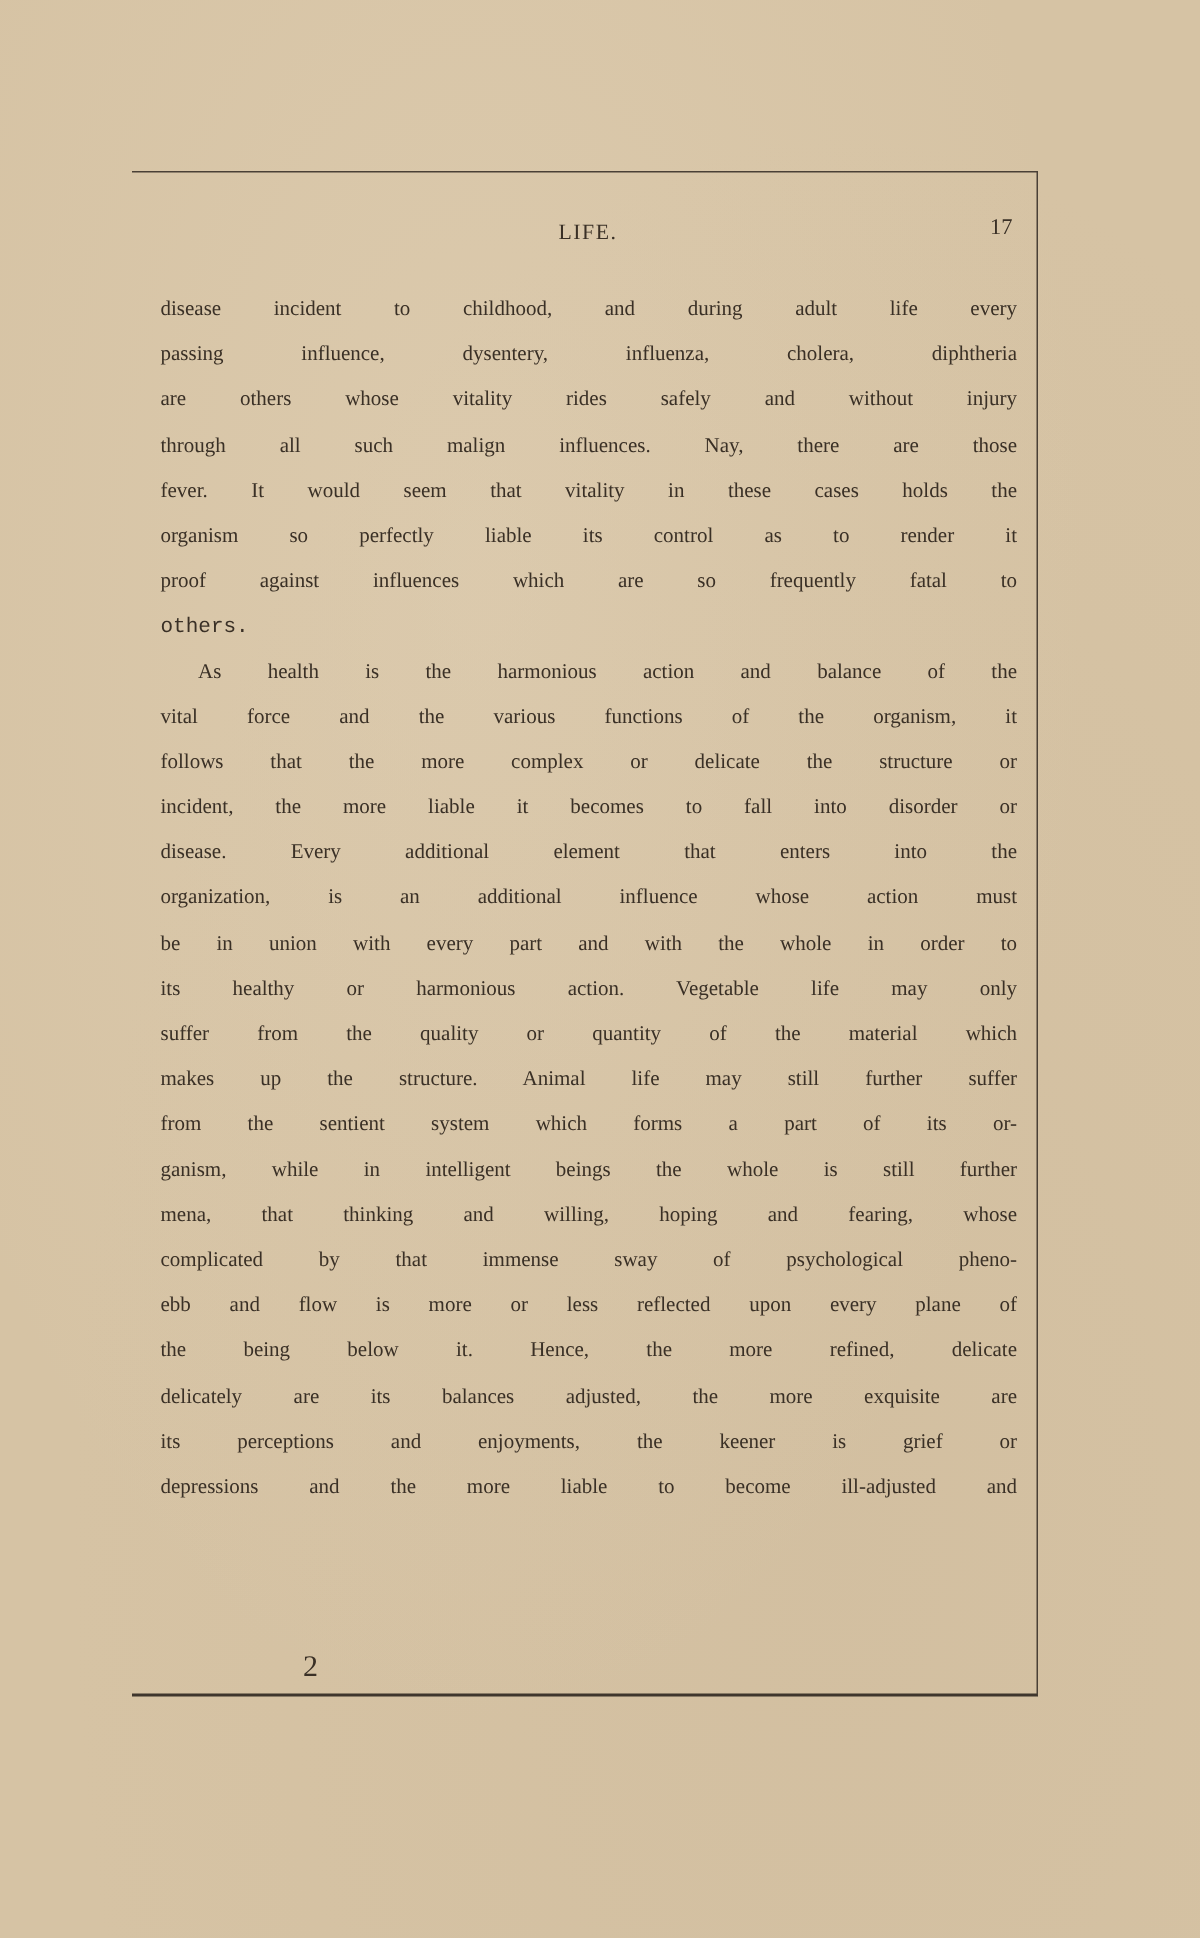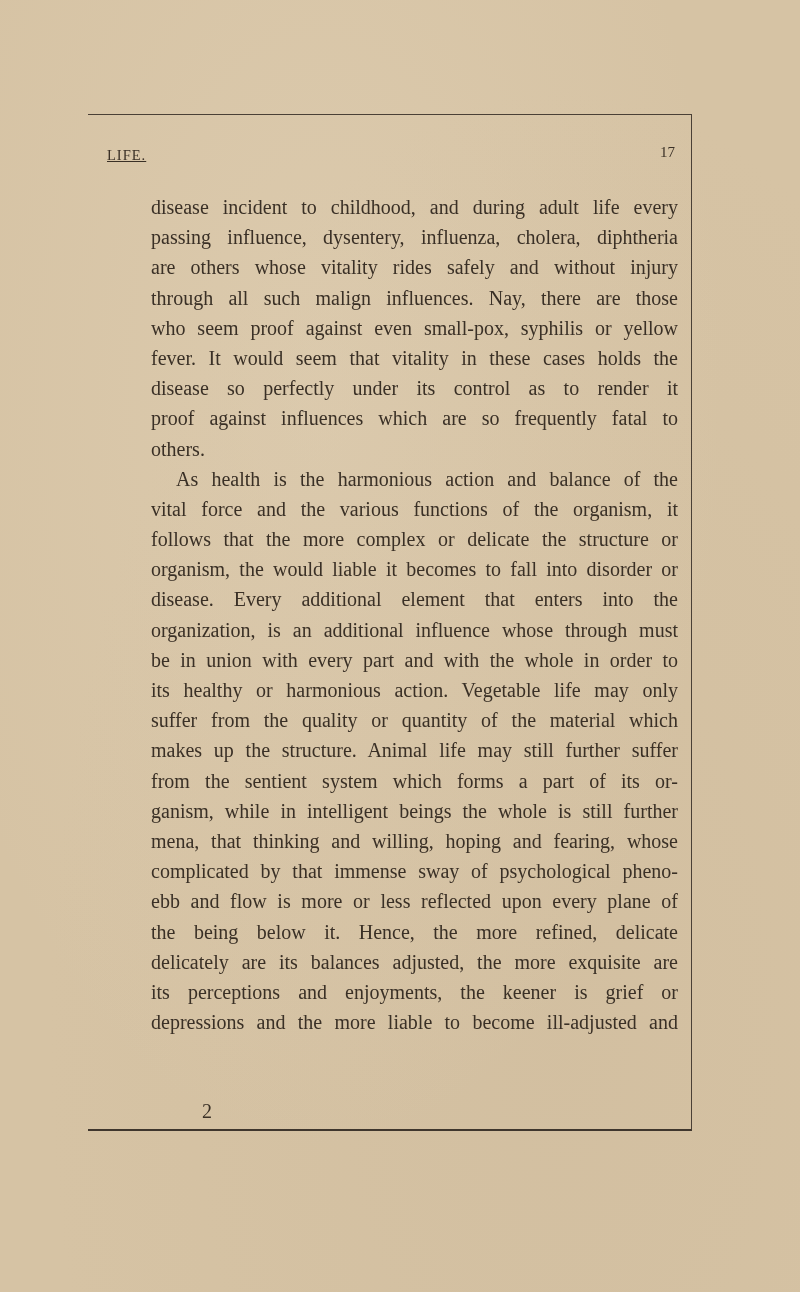--- a/index.html
+++ b/index.html
@@ -37,50 +37,50 @@
       position: absolute;
       left: 107px;
       top: 145px;
       width: 570px;
       height: 26px;
     }
     .running-title {
       position: absolute;
       left: 0;
       right: 0;
+      text-align: center;
       font-size: 14.5px;
       letter-spacing: 1px;
       top: 2px;
-      text-decoration: underline;
     }
     .page-number {
       position: absolute;
       right: 2px;
       top: -1px;
       font-size: 15px;
     }
     .body-text {
       position: absolute;
       left: 107px;
       top: 192px;
       width: 571px;
     }
     .line {
       display: block;
       height: 30.2px;
       line-height: 30.2px;
-      font-size: 20px;
+      font-size: 14px;
       text-align: justify;
       text-align-last: justify;
       white-space: nowrap;
       overflow: visible;
-      margin-left: 44px;
     }
     .line.last {
       text-align-last: left;
+      font-family: Liberation Mono, monospace;
     }
     .line.indent {
       padding-left: 25px;
     }
     .signature {
       position: absolute;
       left: 202px;
       top: 1100px;
       font-size: 20px;
     }
@@ -95,31 +95,30 @@
 <div class="running-head">
   <span class="running-title">LIFE.</span>
   <span class="page-number">17</span>
 </div>
 
 <div class="body-text">
   <span class="line">disease incident to childhood, and during adult life every</span>
   <span class="line">passing influence, dysentery, influenza, cholera, diphtheria</span>
   <span class="line">are others whose vitality rides safely and without injury</span>
   <span class="line">through all such malign influences. Nay, there are those</span>
-  <span class="line">who seem proof against even small-pox, syphilis or yellow</span>
   <span class="line">fever. It would seem that vitality in these cases holds the</span>
-  <span class="line">disease so perfectly under its control as to render it</span>
+  <span class="line">organism so perfectly liable its control as to render it</span>
   <span class="line">proof against influences which are so frequently fatal to</span>
   <span class="line last">others.</span>
   <span class="line indent">As health is the harmonious action and balance of the</span>
   <span class="line">vital force and the various functions of the organism, it</span>
   <span class="line">follows that the more complex or delicate the structure or</span>
-  <span class="line">organism, the would liable it becomes to fall into disorder or</span>
+  <span class="line">incident, the more liable it becomes to fall into disorder or</span>
   <span class="line">disease. Every additional element that enters into the</span>
-  <span class="line">organization, is an additional influence whose through must</span>
+  <span class="line">organization, is an additional influence whose action must</span>
   <span class="line">be in union with every part and with the whole in order to</span>
   <span class="line">its healthy or harmonious action. Vegetable life may only</span>
   <span class="line">suffer from the quality or quantity of the material which</span>
   <span class="line">makes up the structure. Animal life may still further suffer</span>
   <span class="line">from the sentient system which forms a part of its or-</span>
   <span class="line">ganism, while in intelligent beings the whole is still further</span>
   <span class="line">mena, that thinking and willing, hoping and fearing, whose</span>
   <span class="line">complicated by that immense sway of psychological pheno-</span>
   <span class="line">ebb and flow is more or less reflected upon every plane of</span>
   <span class="line">the being below it. Hence, the more refined, delicate</span>

